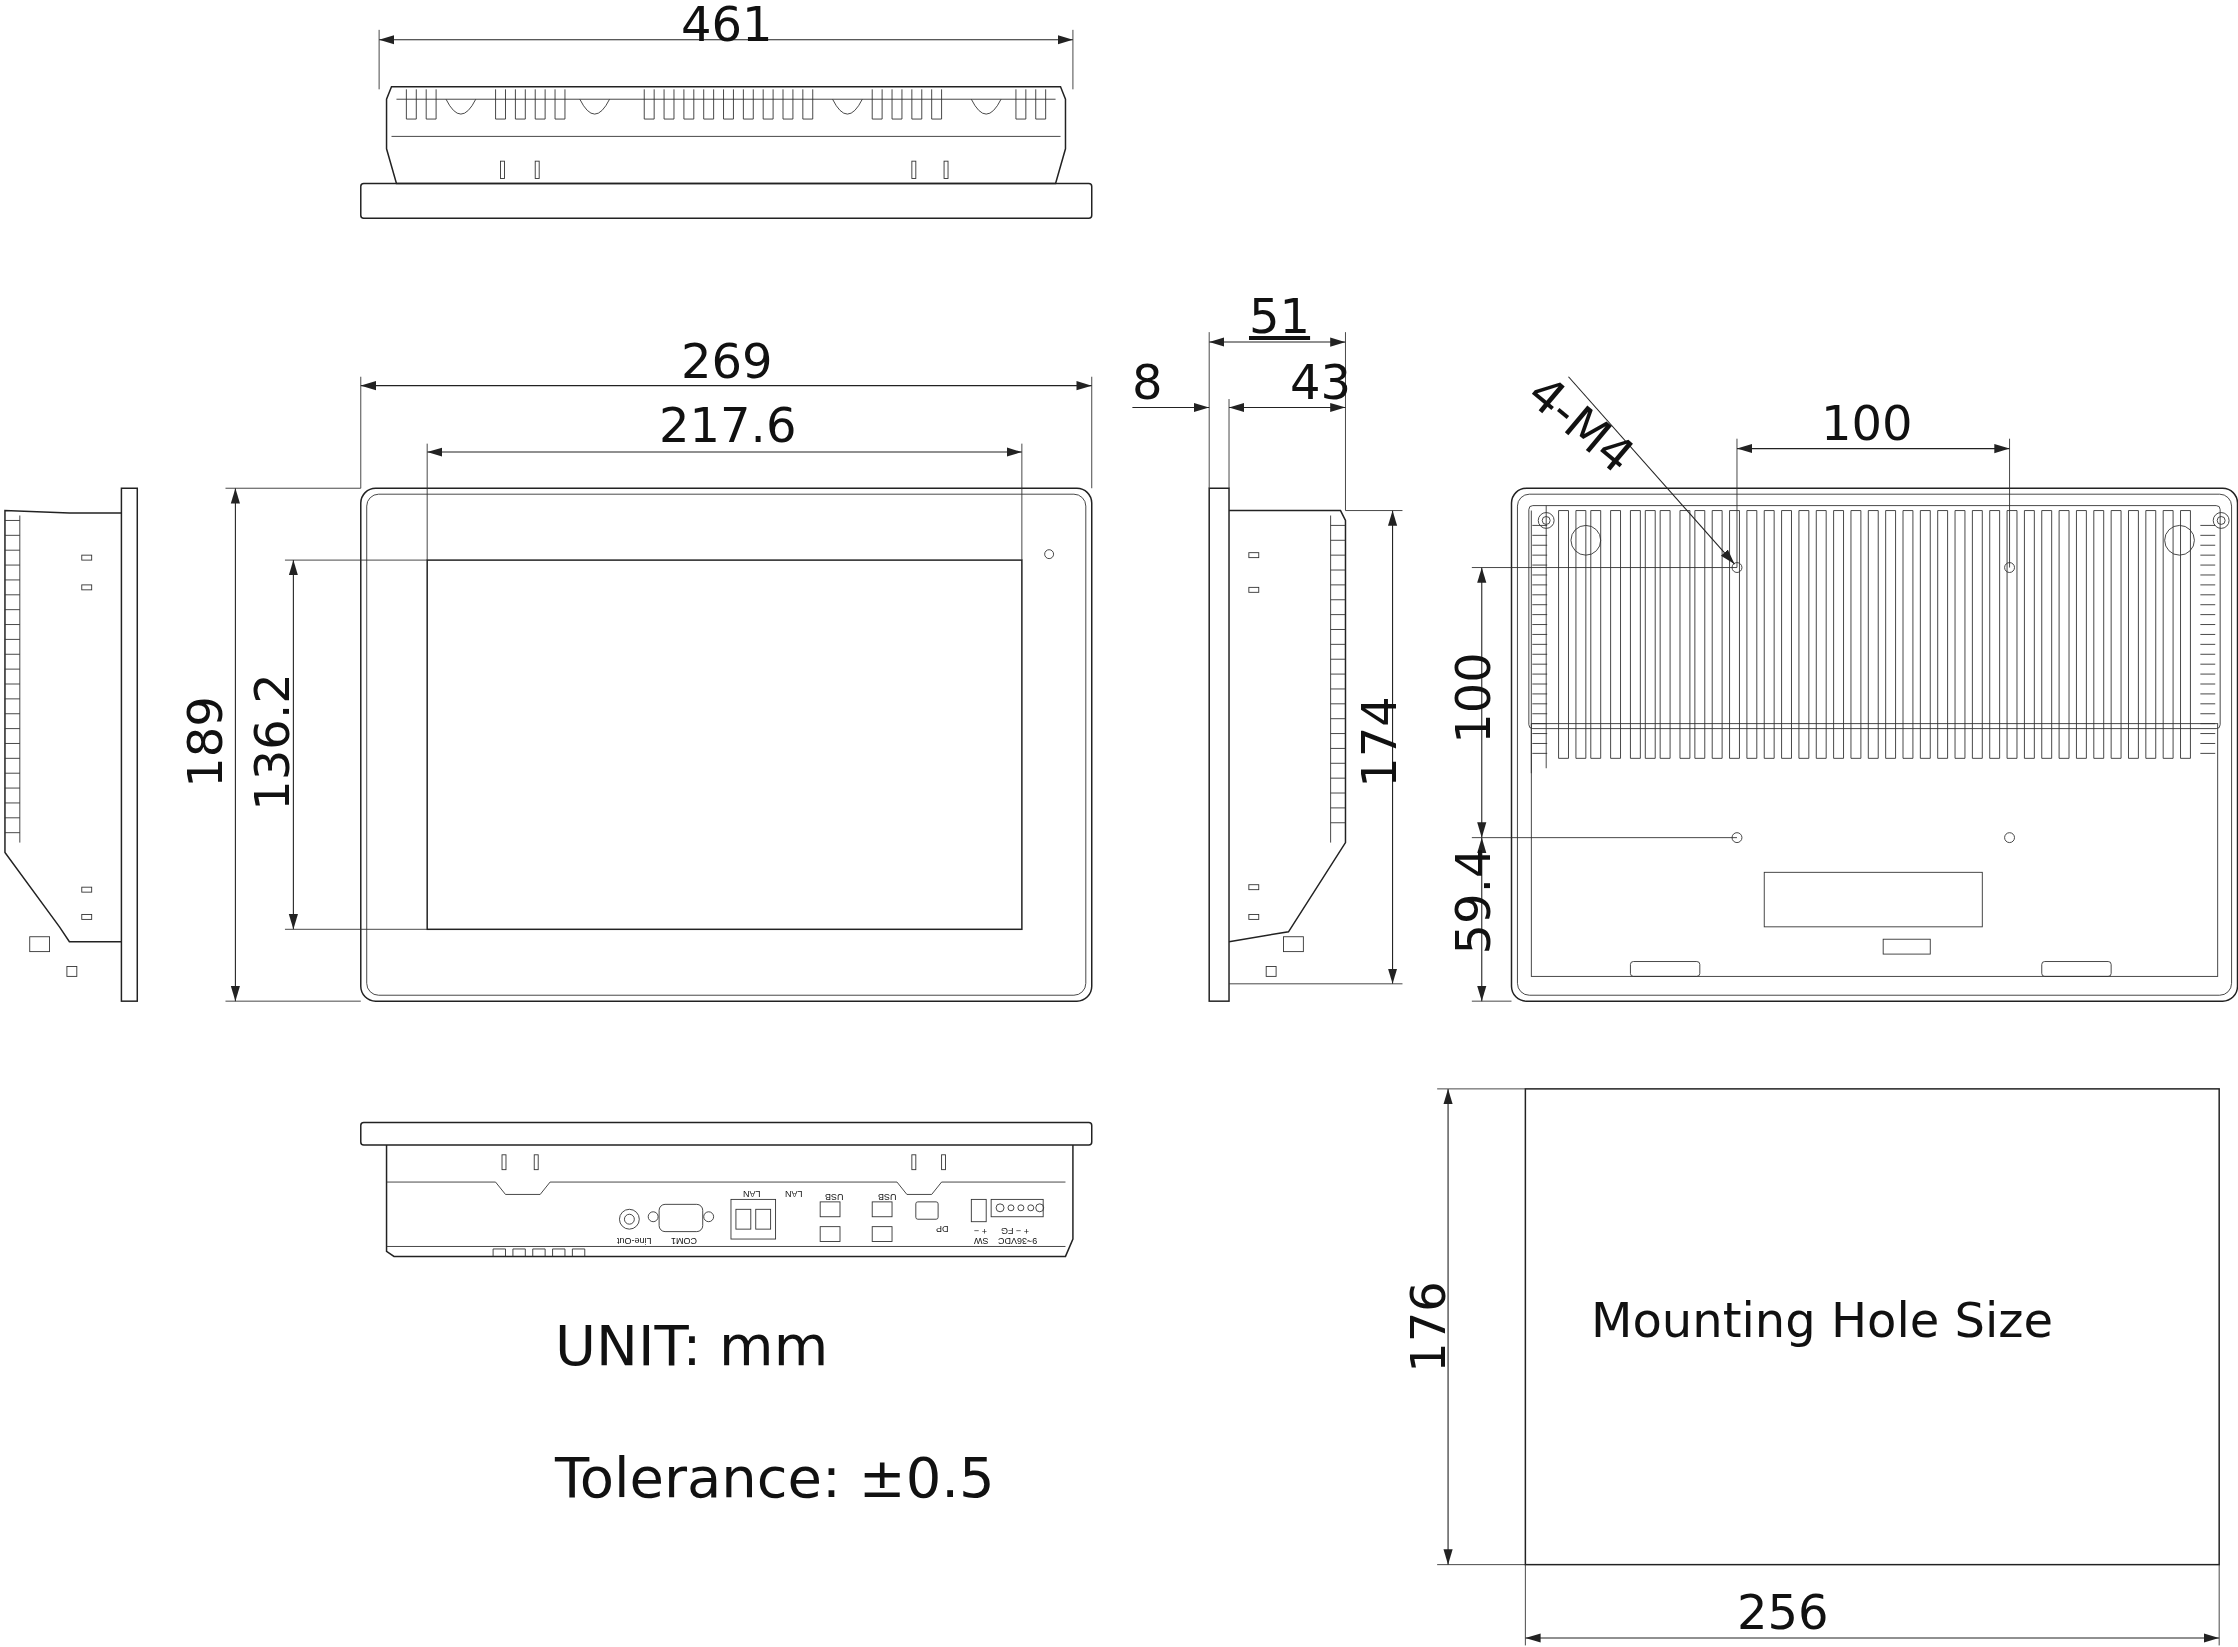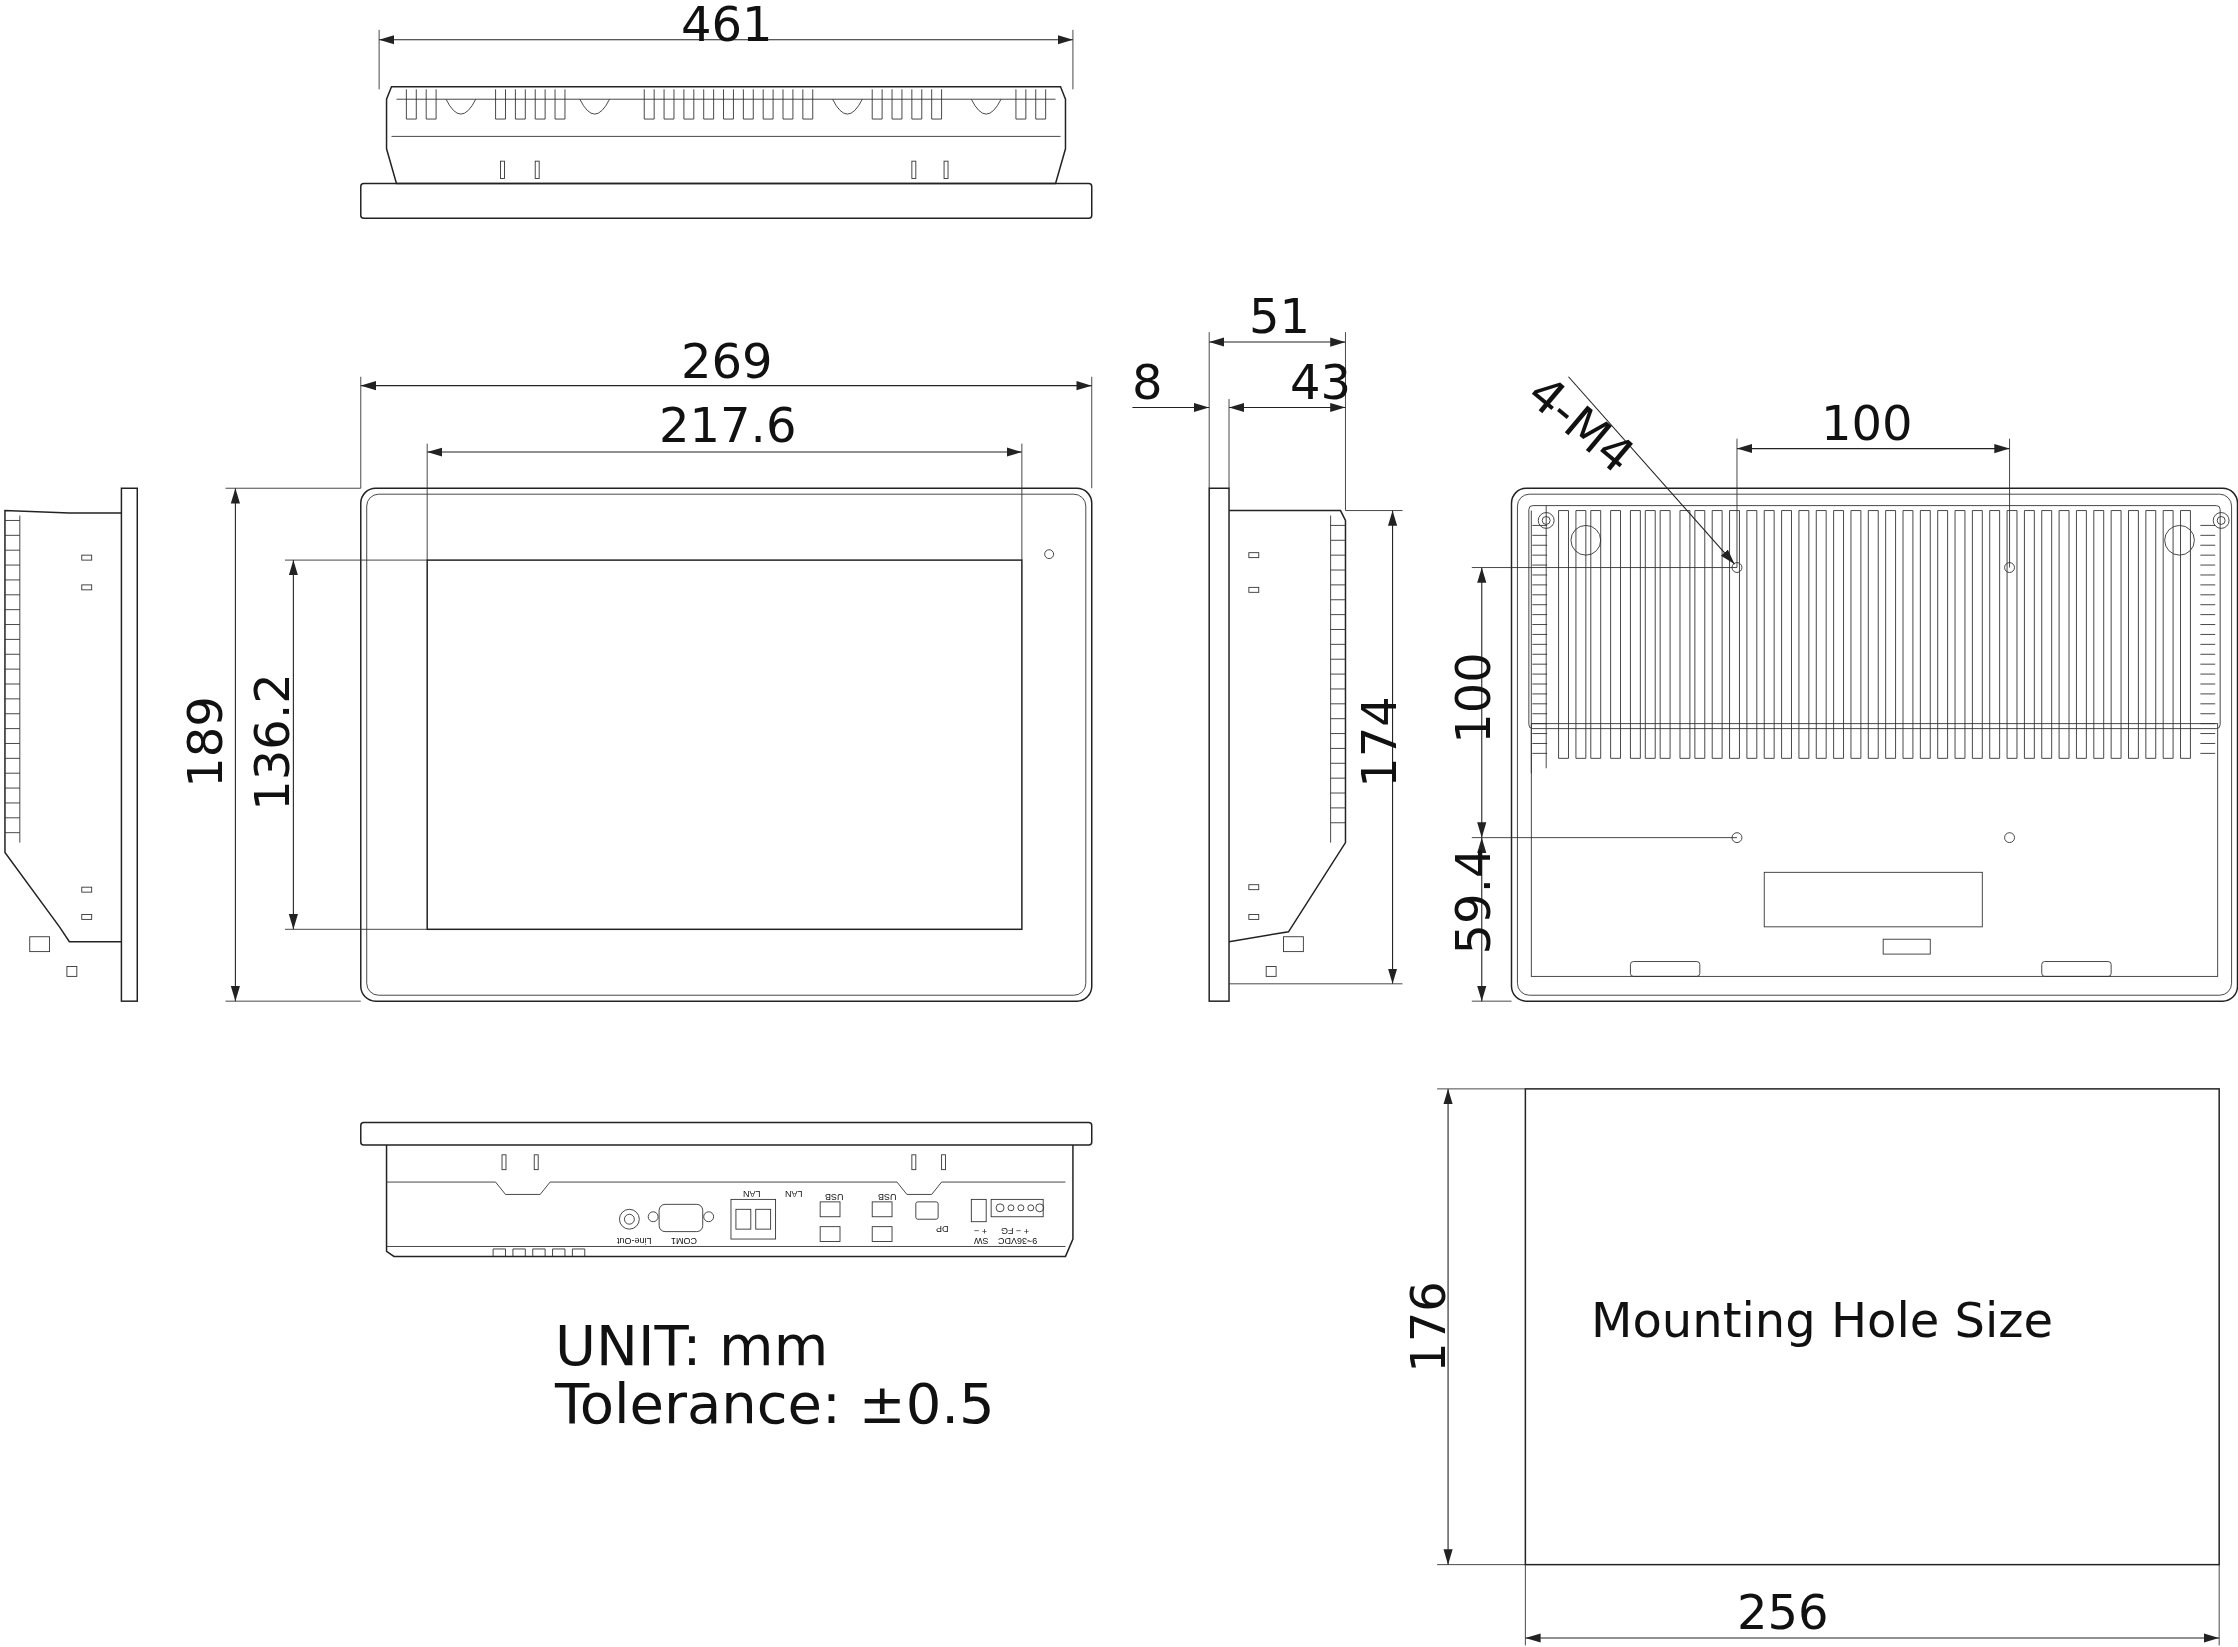--- a/index.html
+++ b/index.html
@@ -344,39 +344,39 @@
     <line class="th" x1="2900" y1="3157" x2="3078" y2="3157"></line>
     <line class="dim" x1="3078" y1="3305" x2="4478" y2="3305" marker-start="url(#arr)" marker-end="url(#arr)"></line>
     <line class="th" x1="3078" y1="3157" x2="3078" y2="3320"></line>
     <line class="th" x1="4478" y1="3157" x2="4478" y2="3320"></line>
   </g>
 </svg>
 
 <div class="lbl big" style="left:681px;top:0px;">461</div>
 <div class="lbl big" style="left:681px;top:337px;">269</div>
 <div class="lbl big" style="left:659px;top:401px;">217.6</div>
-<div class="lbl big" style="left:1249px;top:292px;">51</div>
+<div class="lbl big" style="left:1249px;top:292px;text-decoration:underline;">51</div>
 <div class="lbl big" style="left:1132px;top:358px;">8</div>
 <div class="lbl big" style="left:1254px;top:358px;margin-left:36px;">43</div>
 <div class="lbl big" style="left:1821px;top:399px;">100</div>
 
 <div class="lbl big" style="left:1551px;top:367px;transform:rotate(40deg);transform-origin:left top;">4-M4</div>
 
 <div class="lbl big" style="left:159px;top:718px;transform:rotate(-90deg);">189</div>
 <div class="lbl big" style="left:203px;top:718px;transform:rotate(-90deg);">136.2</div>
 <div class="lbl big" style="left:1333px;top:718px;transform:rotate(-90deg);">174</div>
 <div class="lbl big" style="left:1427px;top:674px;transform:rotate(-90deg);">100</div>
 <div class="lbl big" style="left:1420px;top:877px;transform:rotate(-90deg);">59.4</div>
 <div class="lbl big" style="left:1382px;top:1303px;transform:rotate(-90deg);">176</div>
 <div class="lbl big" style="left:1737px;top:1588px;">256</div>
 
 <div class="lbl big" style="left:1591px;top:1296px;">Mounting Hole Size</div>
 
 <div class="lbl note" style="left:555px;top:1318px;">UNIT: mm</div>
-<div class="lbl note" style="left:555px;top:1376px;">Tolerance: ±0.5</div>
+<div class="lbl note" style="left:555px;top:1450px;">Tolerance: ±0.5</div>
 
 <div class="lbl sm" style="left:617px;top:1236px;transform:rotate(180deg);">Line-Out</div>
 <div class="lbl sm" style="left:671px;top:1236px;transform:rotate(180deg);">COM1</div>
 <div class="lbl sm" style="left:743px;top:1189px;transform:rotate(180deg);">LAN</div>
 <div class="lbl sm" style="left:785px;top:1189px;transform:rotate(180deg);">LAN</div>
 <div class="lbl sm" style="left:825px;top:1192px;transform:rotate(180deg);">USB</div>
 <div class="lbl sm" style="left:878px;top:1192px;transform:rotate(180deg);">USB</div>
 <div class="lbl sm" style="left:936px;top:1224px;transform:rotate(180deg);">DP</div>
 <div class="lbl sm" style="left:974px;top:1226px;transform:rotate(180deg);">+ −</div>
 <div class="lbl sm" style="left:974px;top:1236px;transform:rotate(180deg);">SW</div>

